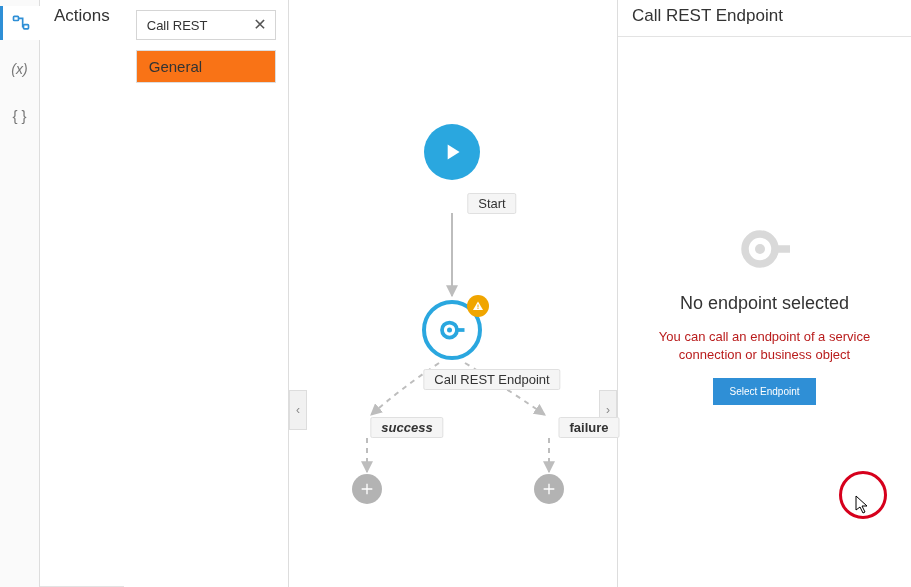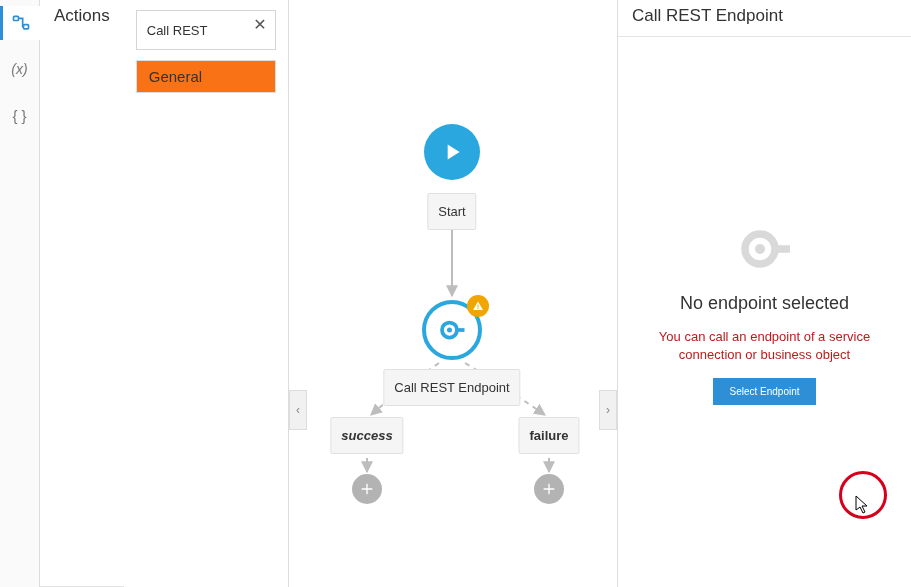--- a/index.html
+++ b/index.html
@@ -10,28 +10,28 @@
   .rail { width: 40px; background: #fafafa; border-right: 1px solid #ddd; display: flex; flex-direction: column; align-items: center; padding-top: 6px; gap: 12px; }
   .rail .rail-item { width: 40px; height: 34px; display: flex; align-items: center; justify-content: center; cursor: pointer; color: #777; }
   .rail .rail-item.active { background: #fff; border-left: 3px solid #2f8fd6; color: #2f8fd6; }
   .rail svg { width: 20px; height: 20px; }
 
   
   .actions-panel { width: 249px; border-right: 1px solid #ddd; display: flex; }
   .actions-header { padding: 6px 14px 10px; font-size: 17px; color: #333; border-bottom: 1px solid #e3e3e3; }
   .actions-body { padding: 10px 12px; display: flex; flex-direction: column; gap: 10px; }
   .search-wrap { position: relative; }
-  .search-input { width: 100%; height: 40px; border: 1px solid #d5d5d5; padding: 4px 30px 4px 10px; font-size: 13px; color: #333; outline: none; }
+  .search-input { width: 100%; height: 30px; border: 1px solid #d5d5d5; padding: 4px 30px 4px 10px; font-size: 13px; color: #333; outline: none; }
   .search-clear { position: absolute; right: 6px; top: 4px; width: 20px; height: 20px; display: flex; align-items: center; justify-content: center; color: #555; cursor: pointer; font-size: 16px; }
   .category { background: #f97316; border: 1px solid #ddd; padding: 7px 12px; font-size: 15px; color: #333; cursor: pointer; }
 
   
   .canvas { flex: 1; position: relative; background: #fff; }
   .canvas svg.flow { position: absolute; inset: 0; width: 100%; height: 100%; }
-  .node-label { position: absolute; transform: translateX(-50%); background: #f5f5f5; border: 1px solid #e0e0e0; border-radius: 2px; padding: 10px 10px; font-size: 13px; color: #333; white-space: nowrap; }
+  .node-label { position: absolute; transform: translateX(-50%); background: #f5f5f5; border: 1px solid #e0e0e0; border-radius: 2px; padding: 2px 10px; font-size: 13px; color: #333; white-space: nowrap; margin-left: 40px; }
   .node-label.bold { font-weight: 600; }
   .start-circle { position: absolute; width: 56px; height: 56px; border-radius: 50%; background: #2aa7df; display: flex; align-items: center; justify-content: center; cursor: pointer; }
   .rest-circle { position: absolute; width: 60px; height: 60px; border-radius: 50%; background: #fff; border: 4px solid #2aa7df; display: flex; align-items: center; justify-content: center; cursor: pointer; }
   .warn-badge { position: absolute; width: 22px; height: 22px; border-radius: 50%; background: #f0a500; display: flex; align-items: center; justify-content: center; }
   .add-circle { position: absolute; width: 30px; height: 30px; border-radius: 50%; background: #b3b3b3; display: flex; align-items: center; justify-content: center; cursor: pointer; }
   .chev { position: absolute; width: 18px; height: 40px; background: #f1f1f1; border: 1px solid #ddd; display: flex; align-items: center; justify-content: center; color: #888; cursor: pointer; font-size: 12px; }
 
   
   .prop-panel { width: 294px; border-left: 1px solid #ddd; display: flex; flex-direction: column; }
   .prop-header { padding: 6px 14px 10px; font-size: 17px; color: #333; border-bottom: 1px solid #e3e3e3; }

